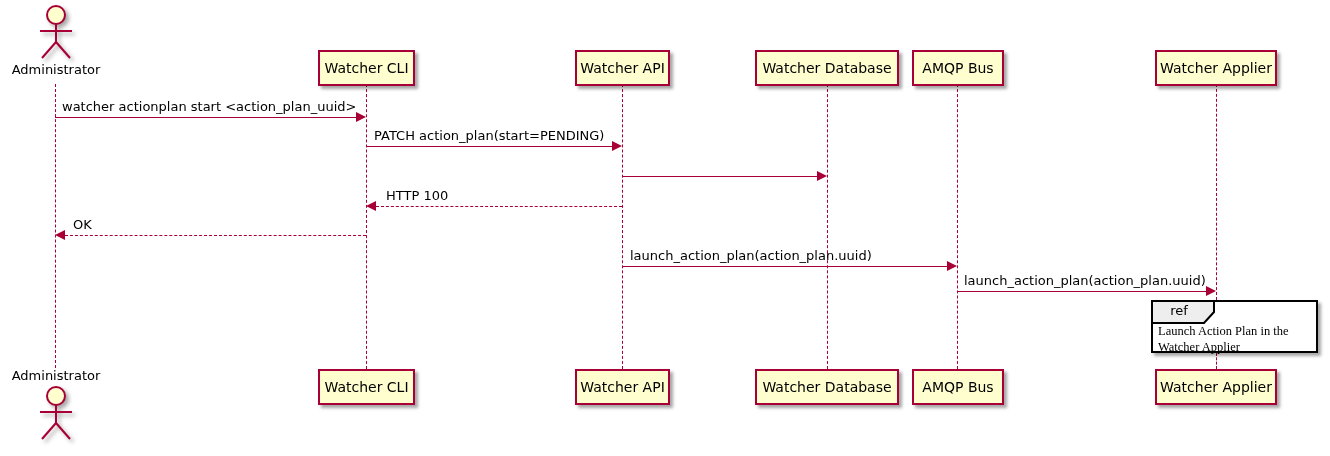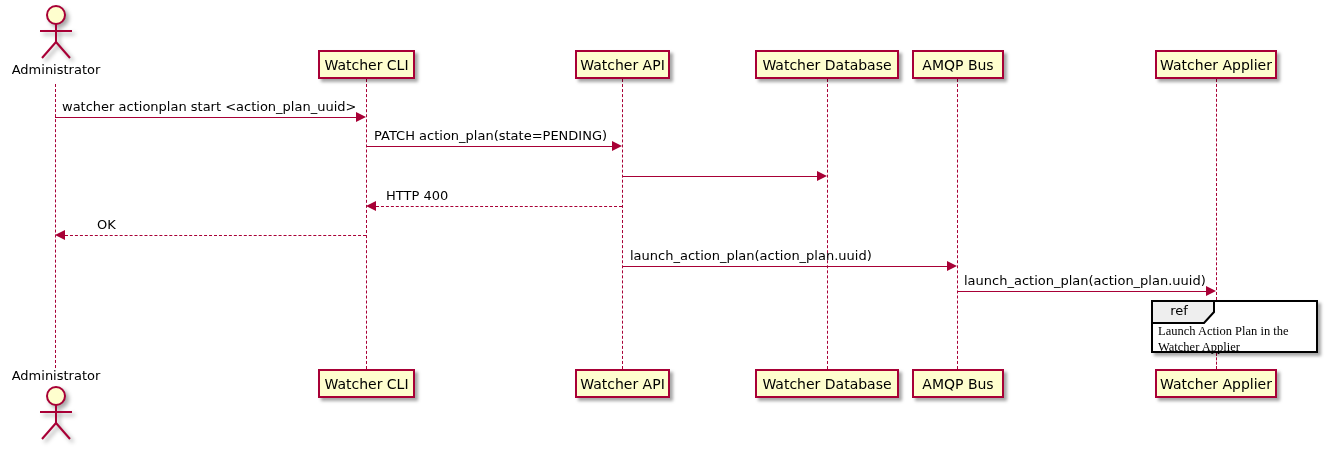--- a/index.html
+++ b/index.html
@@ -4,21 +4,21 @@
 <style>
   :root{
     --fill:#FEFECE; --stroke:#A80036; --text:#000000;
     --ref_header:#EEEEEE; --ref_border:#000000; --background:#FFFFFF;
   }
   html,body{margin:0;padding:0;}
   body{font-family:"DejaVu Sans", sans-serif; background:#fff;}
   .canvas{position:relative;width:1330px;height:456px;background:var(--background);overflow:hidden;}
 
   .pbox{
-    position:absolute;height:29px;background:var(--fill);
+    position:absolute;height:36px;background:var(--fill);
     border:2px solid var(--stroke);box-sizing:border-box;
     display:flex;align-items:center;justify-content:center;
     font-size:14px;color:var(--text);white-space:nowrap;
     box-shadow:3px 3px 3px rgba(0,0,0,0.35);
   }
   .lifeline{position:absolute;width:0;border-left:1px dashed var(--stroke);}
 
   .msg-line{position:absolute;height:0;border-top:1px solid var(--stroke);}
   .msg-line.dashed{border-top-style:dashed;}
   .msg-label{position:absolute;font-size:13px;color:var(--text);white-space:nowrap;}
@@ -82,32 +82,32 @@
     <span>AMQP Bus</span>
     </div>
   <div class="pbox" style="left:1155px;top:50px;width:122px;">
     <span>Watcher Applier</span>
     </div>
 
   <div class="msg-label" style="left:62px;top:99px;">watcher actionplan start &lt;action_plan_uuid&gt;</div>
   <div class="msg-line" style="left:55px;top:117px;width:301px;"></div>
   <div class="arrow-right" style="left:356px;top:112px;"></div>
 
-  <div class="msg-label" style="left:374px;top:128px;">PATCH action_plan(state=PENDING)</div>
+  <div class="msg-label" style="left:374px;top:128px;">PATCH action_plan(start=PENDING)</div>
   <div class="msg-line" style="left:366px;top:146px;width:246px;"></div>
   <div class="arrow-right" style="left:612px;top:141px;"></div>
 
   <div class="msg-line" style="left:622px;top:176px;width:195px;"></div>
   <div class="arrow-right" style="left:817px;top:171px;"></div>
 
-  <div class="msg-label" style="left:386px;top:188px;">HTTP 400</div>
+  <div class="msg-label" style="left:386px;top:188px;">HTTP 100</div>
   <div class="msg-line dashed" style="left:376px;top:206px;width:246px;"></div>
   <div class="arrow-left" style="left:366px;top:201px;"></div>
 
-  <div class="msg-label" style="left:73px;top:217px;margin-left:24px;">OK</div>
+  <div class="msg-label" style="left:73px;top:217px;">OK</div>
   <div class="msg-line dashed" style="left:65px;top:235px;width:301px;"></div>
   <div class="arrow-left" style="left:55px;top:230px;"></div>
 
   <div class="msg-label" style="left:630px;top:248px;">launch_action_plan(action_plan.uuid)</div>
   <div class="msg-line" style="left:622px;top:266px;width:325px;"></div>
   <div class="arrow-right" style="left:947px;top:261px;"></div>
 
   <div class="msg-label" style="left:964px;top:273px;">launch_action_plan(action_plan.uuid)</div>
   <div class="msg-line" style="left:957px;top:291px;width:249px;"></div>
   <div class="arrow-right" style="left:1206px;top:286px;"></div>

